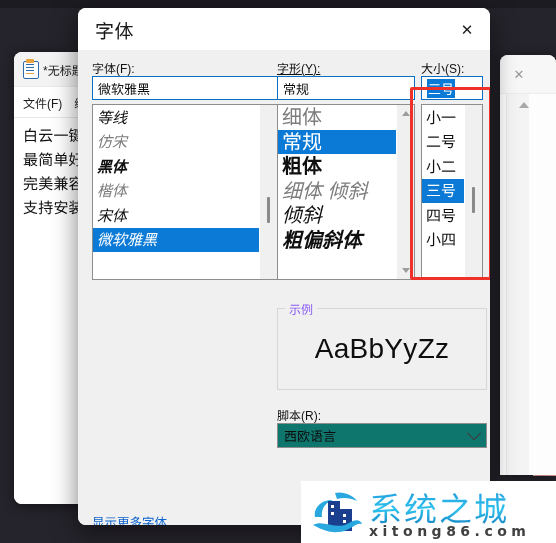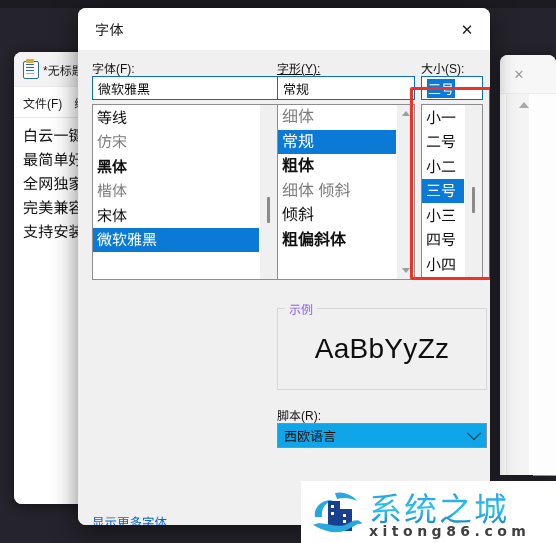--- a/index.html
+++ b/index.html
@@ -61,21 +61,21 @@
   #font-dialog{
     position:absolute;left:78px;top:8px;width:412px;height:517px;
     background:#f0f0f0;border-radius:8px;
     box-shadow:0 6px 26px rgba(0,0,0,.5);
     overflow:hidden;
   }
   #dlg-titlebar{
     height:42px;background:#ffffff;display:flex;align-items:center;
     justify-content:space-between;padding:0 0 0 17px;
   }
-  #dlg-title{font-size:14px;color:#1a1a1a;letter-spacing:.5px;}
+  #dlg-title{font-size:19px;color:#1a1a1a;letter-spacing:.5px;}
   #dlg-close{
     width:46px;height:42px;display:flex;align-items:center;justify-content:center;
     color:#1a1a1a;font-size:15px;line-height:1;cursor:default;
   }
 
   #dlg-body{position:relative;height:475px;background:#f0f0f0;}
 
   .field-label{font-size:12px;color:#121212;}
 
   
@@ -98,30 +98,30 @@
   .lrow.sel{background:#0a7ad6;color:#fff;}
   .sb{position:absolute;top:0;right:0;bottom:0;width:17px;background:#f0f0f0;border-left:1px solid #fff;}
   .sb-thumb{position:absolute;left:7px;width:3px;background:#8a8a8a;border-radius:1px;}
   .sb-arrow{position:absolute;left:5px;width:0;height:0;border-left:4px solid transparent;border-right:4px solid transparent;}
   .sb-arrow.up{top:6px;border-bottom:5px solid #9d9d9d;}
   .sb-arrow.down{bottom:6px;border-top:5px solid #9d9d9d;}
 
   
   #font-label{position:absolute;left:14px;top:9px;}
   #font-combo{position:absolute;left:14px;top:26px;width:186px;height:24px;}
-  #font-list{position:absolute;left:14px;top:54px;width:186px;height:176px;}
+  #font-list{position:absolute;left:14px;top:54px;width:186px;height:176px;font-style:italic;}
   #font-list .sb-thumb{top:92px;height:26px;}
 
   
   #style-label{position:absolute;left:199px;top:9px;text-decoration:underline;}
   #style-combo{position:absolute;left:199px;top:26px;width:138px;height:24px;}
   #style-list{position:absolute;left:199px;top:54px;width:138px;height:176px;}
-  #style-list .lrow{font-size:16px;}
+  #style-list .lrow{font-size:20px;}
   #style-list .sb{background:#f0f0f0;}
-  .i{}
+  .i{font-style:italic;}
   .b{font-weight:bold;}
   .thin{color:#7d7d7d;}
 
   
   #size-highlight{
     position:absolute;left:332px;top:37px;width:82px;height:193px;
     border:3px solid #f03129;border-radius:2px;box-sizing:border-box;
     pointer-events:none;
   }
   #size-label{position:absolute;left:343px;top:9px;}
@@ -141,21 +141,21 @@
   #sample-text{
     position:absolute;left:199px;top:258px;width:210px;height:82px;
     display:flex;align-items:center;justify-content:center;
     font-size:28px;color:#0e0e0e;letter-spacing:.3px;
   }
 
   
   #script-label{position:absolute;left:199px;top:356px;}
   #script-select{
     position:absolute;left:199px;top:373px;width:210px;height:25px;
-    box-sizing:border-box;background:#0ea5e9;border:1px solid #8d8d8d;
+    box-sizing:border-box;background:#0f766e;border:1px solid #8d8d8d;
     display:flex;align-items:center;justify-content:space-between;
     padding:0 7px 0 6px;font-size:13px;color:#0d0d0d;
   }
   #script-chevron{width:9px;height:9px;border-right:1.4px solid #3c3c3c;border-bottom:1.4px solid #3c3c3c;transform:rotate(45deg) translate(-2px,-2px);}
 
   
   #more-fonts{
     position:absolute;left:14px;top:462px;font-size:12.5px;
     color:#0b63ce;text-decoration:underline;cursor:pointer;
   }
@@ -194,21 +194,20 @@
     </span>
     <span id="bg-notepad-title">*无标题</span>
   </div>
   <div id="bg-notepad-menubar">
     <span class="np-menu">文件(F)</span>
     <span class="np-menu">编</span>
   </div>
   <div id="bg-notepad-body">
     <div class="np-line">白云一键</div>
     <div class="np-line">最简单好</div>
-    <div class="np-line">全网独家</div>
     <div class="np-line">完美兼容</div>
     <div class="np-line">支持安装</div>
   </div>
 </div>
 
 <div id="bg-right-window">
   <div id="bg-right-titlebar">
     <div id="bg-right-close">✕</div>
   </div>
   <div id="bg-right-content">
@@ -267,21 +266,20 @@
     <div id="size-label" class="field-label">大小(S):</div>
     <div id="size-combo" class="combo-input">
       <span class="sel-text">三号</span>
     </div>
     <div id="size-list" class="listbox">
       <div class="list-items">
         <div class="lrow">小一</div>
         <div class="lrow">二号</div>
         <div class="lrow">小二</div>
         <div class="lrow sel">三号</div>
-        <div class="lrow">小三</div>
         <div class="lrow">四号</div>
         <div class="lrow">小四</div>
       </div>
       <div class="sb">
         <div class="sb-thumb"></div>
       </div>
     </div>
     <div id="size-highlight"></div>
 
     <div id="sample-group"></div>

